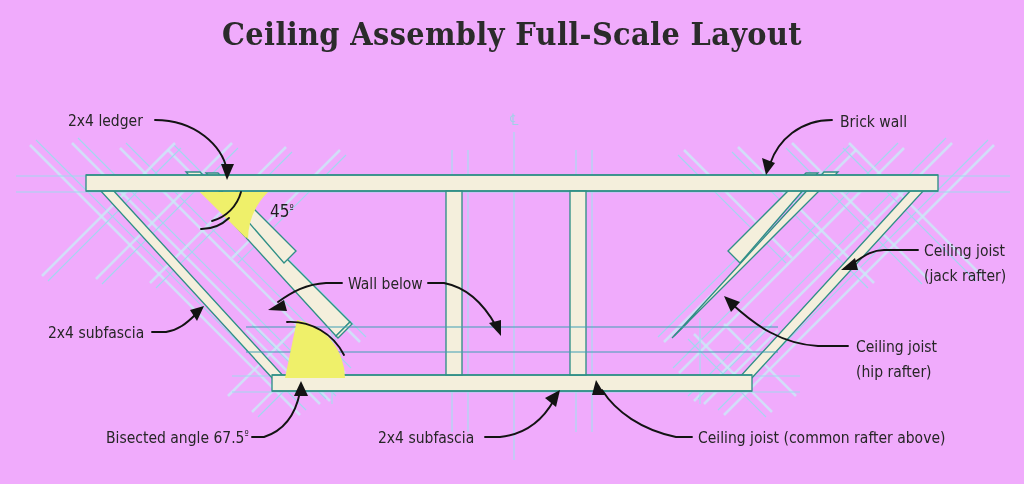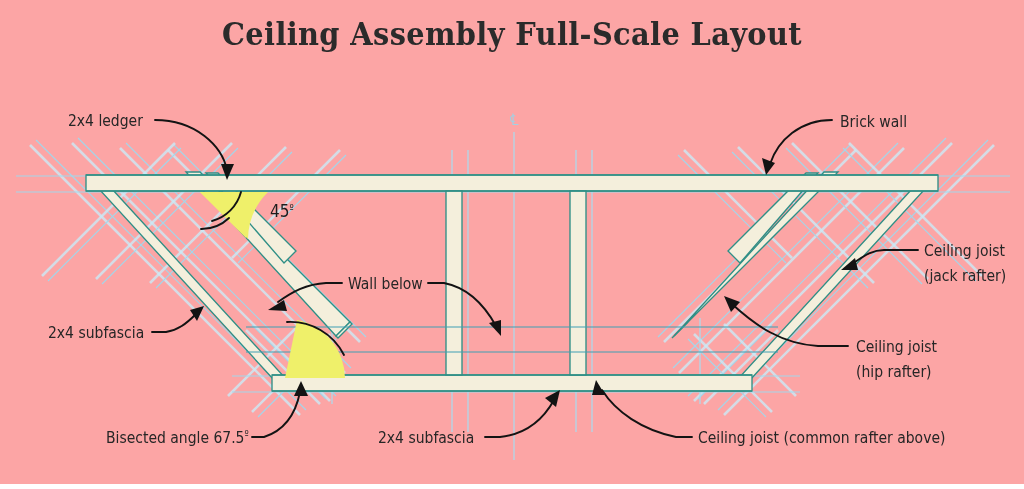--- a/index.html
+++ b/index.html
@@ -11,21 +11,21 @@
     width: 1024px;
     height: 489px;
     font-family: "Liberation Sans", sans-serif;
     overflow: hidden;
     position: relative;
   }
   #stage {
     position: relative;
     width: 1024px;
     height: 484px;
-    background: #fca5a5;
+    background: #f0abfc;
   }
   #title {
     position: absolute;
     top: 16px;
     left: 0;
     width: 1024px;
     text-align: center;
     font-family: "DejaVu Serif", serif;
     font-weight: bold;
     font-size: 31px;

